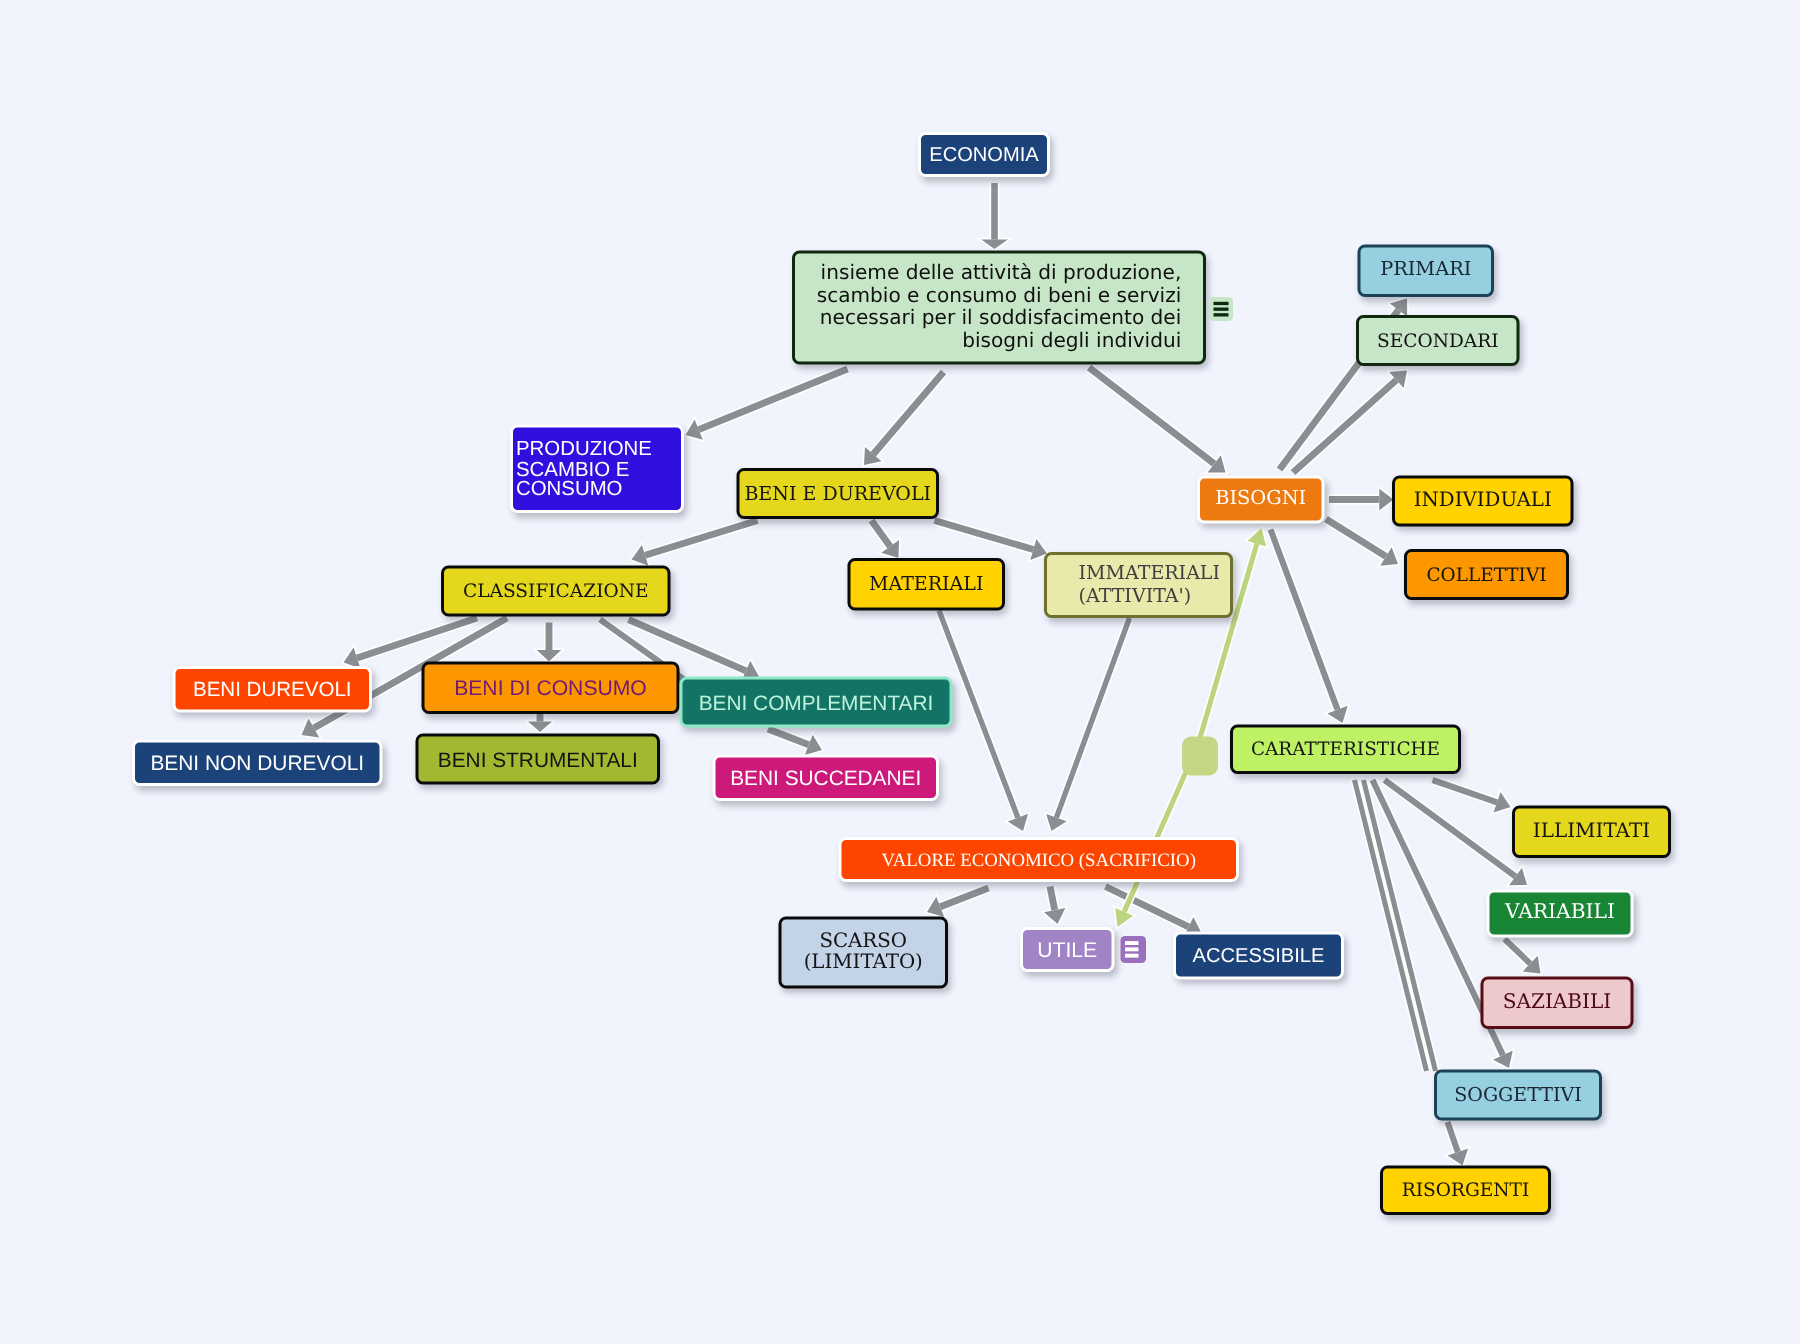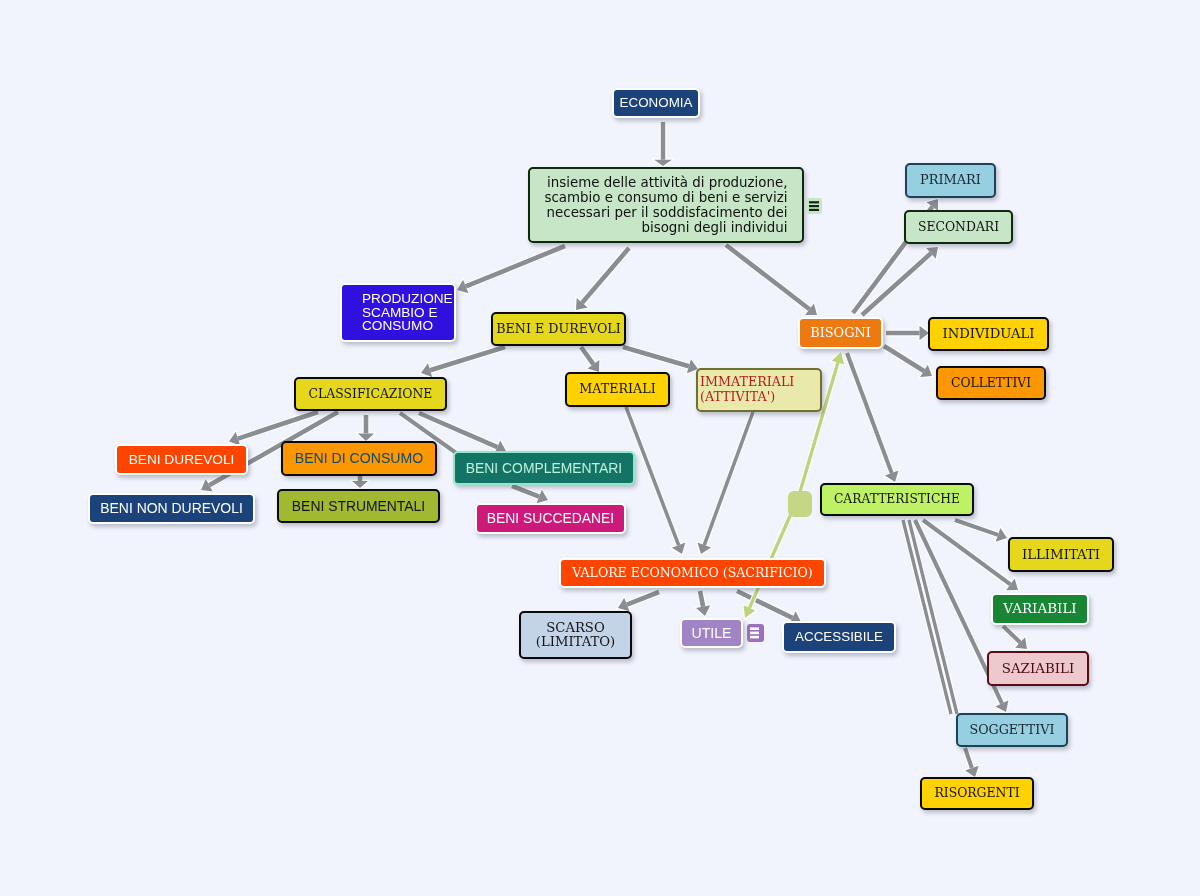--- a/index.html
+++ b/index.html
@@ -284,21 +284,21 @@
   <div id="nodes">
     <div class="node" style="left: 612px; top: 88px; width: 88px; height: 30px; background: rgb(27, 66, 121); border-color: rgb(255, 255, 255); border-width: 2.2px; color: rgb(255, 255, 255);">
         <span class="lbl f-sans" style="font-size: 13.4px;">ECONOMIA</span>
       </div>
     <div class="node" style="left: 528px; top: 167px; width: 276px; height: 76px; background: rgb(199, 230, 199); border-color: rgb(16, 40, 15); border-width: 2.8px; color: rgb(16, 16, 16); text-align: right;">
         <span class="lbl f-dvsans" style="font-size: 13.4px; line-height: 15.1px;">insieme delle attività di produzione,
 scambio e consumo di beni e servizi
 necessari per il soddisfacimento dei
 bisogni degli individui</span>
       </div>
-    <div class="node a-left" style="left: 340px; top: 283px; width: 116px; height: 59px; background: rgb(47, 16, 222); border-color: rgb(255, 255, 255); border-width: 2.2px; color: rgb(255, 255, 255); justify-content: flex-start; padding-left: 20px;">
+    <div class="node a-left" style="left: 340px; top: 283px; width: 116px; height: 59px; background: rgb(47, 16, 222); border-color: rgb(255, 255, 255); border-width: 2.2px; color: rgb(255, 255, 255); justify-content: flex-start; padding-left: 2px;">
         <span class="lbl f-sans" style="font-size: 13.6px; line-height: 13.9px;">PRODUZIONE
 SCAMBIO E
 CONSUMO</span>
       </div>
     <div class="node" style="left: 491px; top: 312px; width: 135px; height: 34px; background: rgb(229, 216, 28); border-color: rgb(10, 10, 10); border-width: 2.8px; color: rgb(20, 20, 20);">
         <span class="lbl f-serif" style="font-size: 12.7px;">BENI E DUREVOLI</span>
       </div>
     <div class="node" style="left: 798px; top: 317px; width: 85px; height: 32px; background: rgb(237, 122, 17); border-color: rgb(255, 255, 255); border-width: 2.2px; color: rgb(255, 255, 255);">
         <span class="lbl f-serif" style="font-size: 12.9px;">BISOGNI</span>
       </div>
@@ -313,47 +313,47 @@
       </div>
     <div class="node" style="left: 936px; top: 366px; width: 110px; height: 34px; background: rgb(252, 151, 0); border-color: rgb(10, 10, 10); border-width: 2.8px; color: rgb(20, 20, 20);">
         <span class="lbl f-serif" style="font-size: 12.3px;">COLLETTIVI</span>
       </div>
     <div class="node" style="left: 294px; top: 377px; width: 153px; height: 34px; background: rgb(229, 216, 28); border-color: rgb(10, 10, 10); border-width: 2.8px; color: rgb(20, 20, 20);">
         <span class="lbl f-serif" style="font-size: 12.4px;">CLASSIFICAZIONE</span>
       </div>
     <div class="node" style="left: 565px; top: 372px; width: 105px; height: 35px; background: rgb(255, 210, 0); border-color: rgb(10, 10, 10); border-width: 2.8px; color: rgb(20, 20, 20);">
         <span class="lbl f-serif" style="font-size: 12.7px;">MATERIALI</span>
       </div>
-    <div class="node a-left" style="left: 696px; top: 368px; width: 126px; height: 44px; background: rgb(233, 233, 171); border-color: rgb(112, 112, 46); border-width: 2.8px; color: #b91c1c; justify-content: flex-start; padding-left: 2px;">
+    <div class="node a-left" style="left: 696px; top: 368px; width: 126px; height: 44px; background: rgb(233, 233, 171); border-color: rgb(112, 112, 46); border-width: 2.8px; color: #404040; justify-content: flex-start; padding-left: 21px;">
         <span class="lbl f-serif" style="font-size: 12.7px; line-height: 14.8px;">IMMATERIALI
 (ATTIVITA')</span>
       </div>
     <div class="node" style="left: 115px; top: 444px; width: 133px; height: 31px; background: rgb(253, 69, 0); border-color: rgb(255, 255, 255); border-width: 2.2px; color: rgb(255, 255, 255);">
         <span class="lbl f-sans" style="font-size: 13.7px;">BENI DUREVOLI</span>
       </div>
-    <div class="node" style="left: 281px; top: 441px; width: 156px; height: 35px; background: rgb(252, 151, 0); border-color: rgb(10, 10, 10); border-width: 2.8px; color: #0c4a6e;">
+    <div class="node" style="left: 281px; top: 441px; width: 172px; height: 35px; background: rgb(252, 151, 0); border-color: rgb(10, 10, 10); border-width: 2.8px; color: #701a75;">
         <span class="lbl f-sans" style="font-size: 14.1px;">BENI DI CONSUMO</span>
       </div>
     <div class="node" style="left: 453px; top: 451px; width: 182px; height: 34px; background: rgb(19, 115, 101); border-color: rgb(143, 233, 200); border-width: 2.8px; color: rgb(189, 242, 221);">
         <span class="lbl f-sans" style="font-size: 13.9px;">BENI COMPLEMENTARI</span>
       </div>
     <div class="node" style="left: 88px; top: 493px; width: 167px; height: 31px; background: rgb(27, 66, 121); border-color: rgb(255, 255, 255); border-width: 2.2px; color: rgb(255, 255, 255);">
         <span class="lbl f-sans" style="font-size: 13.95px;">BENI NON DUREVOLI</span>
       </div>
     <div class="node" style="left: 277px; top: 489px; width: 163px; height: 34px; background: rgb(161, 184, 49); border-color: rgb(10, 10, 10); border-width: 2.8px; color: rgb(20, 20, 20);">
         <span class="lbl f-sans" style="font-size: 13.9px;">BENI STRUMENTALI</span>
       </div>
     <div class="node" style="left: 475px; top: 503px; width: 151px; height: 31px; background: rgb(205, 26, 122); border-color: rgb(255, 255, 255); border-width: 2.2px; color: rgb(255, 255, 255);">
         <span class="lbl f-sans" style="font-size: 13.9px;">BENI SUCCEDANEI</span>
       </div>
     <div class="node" style="left: 820px; top: 483px; width: 154px; height: 33px; background: #bef264; border-color: rgb(10, 10, 10); border-width: 2.8px; color: rgb(20, 20, 20);">
         <span class="lbl f-serif" style="font-size: 12.3px;">CARATTERISTICHE</span>
       </div>
     <div class="node" style="left: 559px; top: 558px; width: 267px; height: 30px; background: rgb(253, 69, 0); border-color: rgb(255, 255, 255); border-width: 2.2px; color: rgb(255, 255, 255);">
-        <span class="lbl f-serif" style="font-size: 12.55px;">VALORE ECONOMICO (SACRIFICIO)</span>
+        <span class="lbl f-serif" style="font-size: 12.55px; font-family: Liberation Serif, serif;">VALORE ECONOMICO (SACRIFICIO)</span>
       </div>
     <div class="node" style="left: 1008px; top: 537px; width: 106px; height: 35px; background: rgb(229, 216, 28); border-color: rgb(10, 10, 10); border-width: 2.8px; color: rgb(20, 20, 20);">
         <span class="lbl f-serif" style="font-size: 13.3px;">ILLIMITATI</span>
       </div>
     <div class="node" style="left: 991px; top: 593px; width: 98px; height: 32px; background: rgb(24, 134, 52); border-color: rgb(255, 255, 255); border-width: 2.2px; color: rgb(255, 255, 255);">
         <span class="lbl f-serif" style="font-size: 13.5px;">VARIABILI</span>
       </div>
     <div class="node" style="left: 519px; top: 611px; width: 113px; height: 48px; background: rgb(195, 211, 232); border-color: rgb(10, 10, 10); border-width: 2.8px; color: rgb(20, 20, 20);">
         <span class="lbl f-serif" style="font-size: 13.2px; line-height: 14px;">SCARSO
 (LIMITATO)</span>

